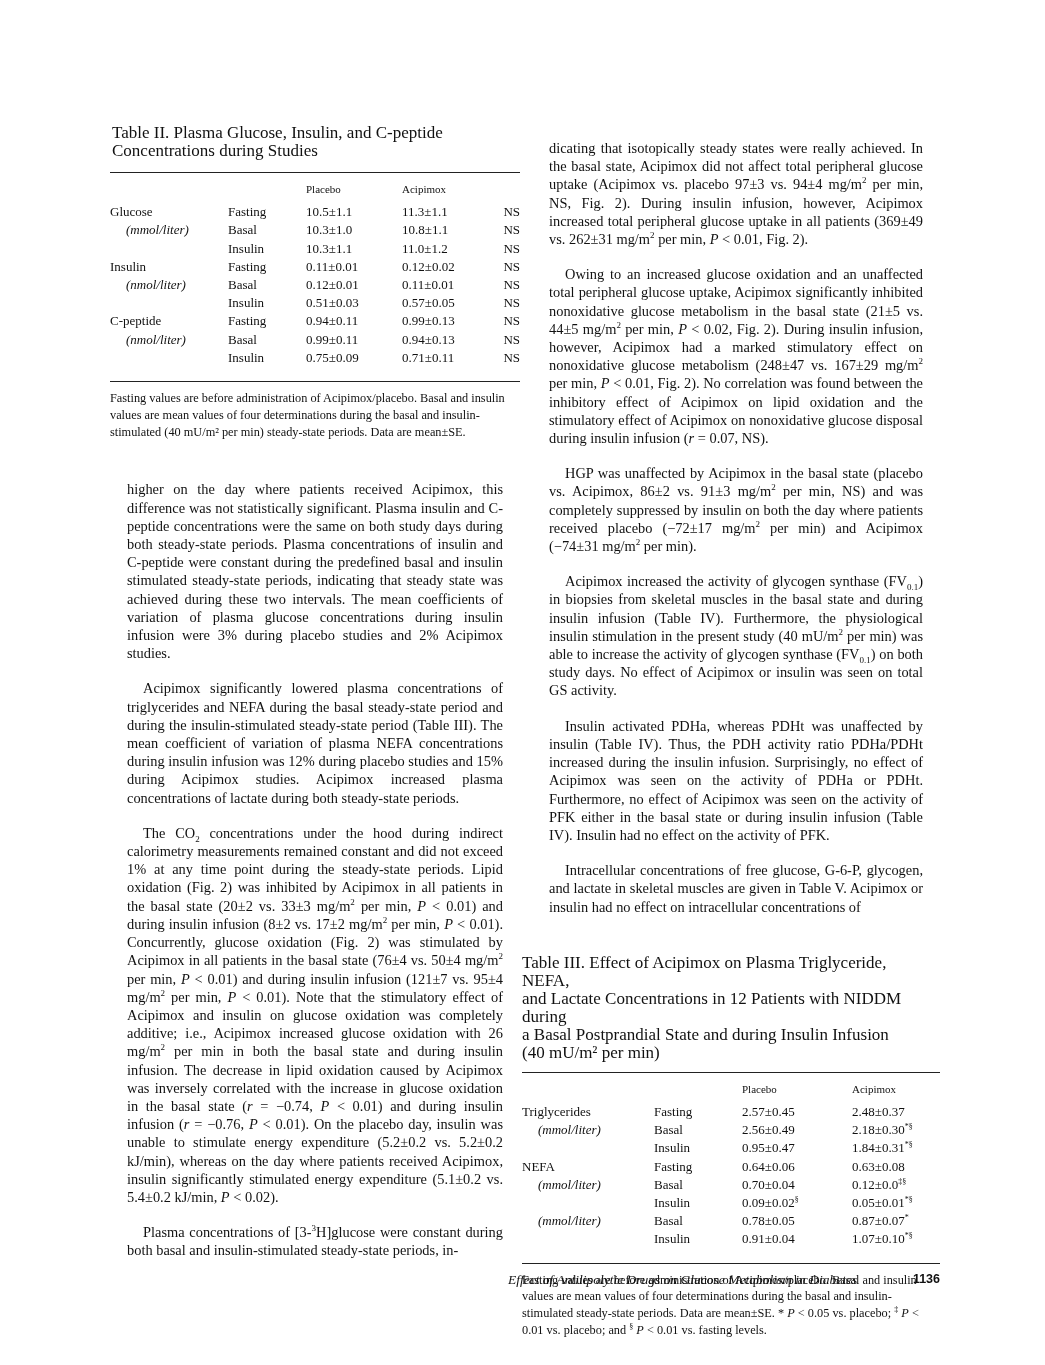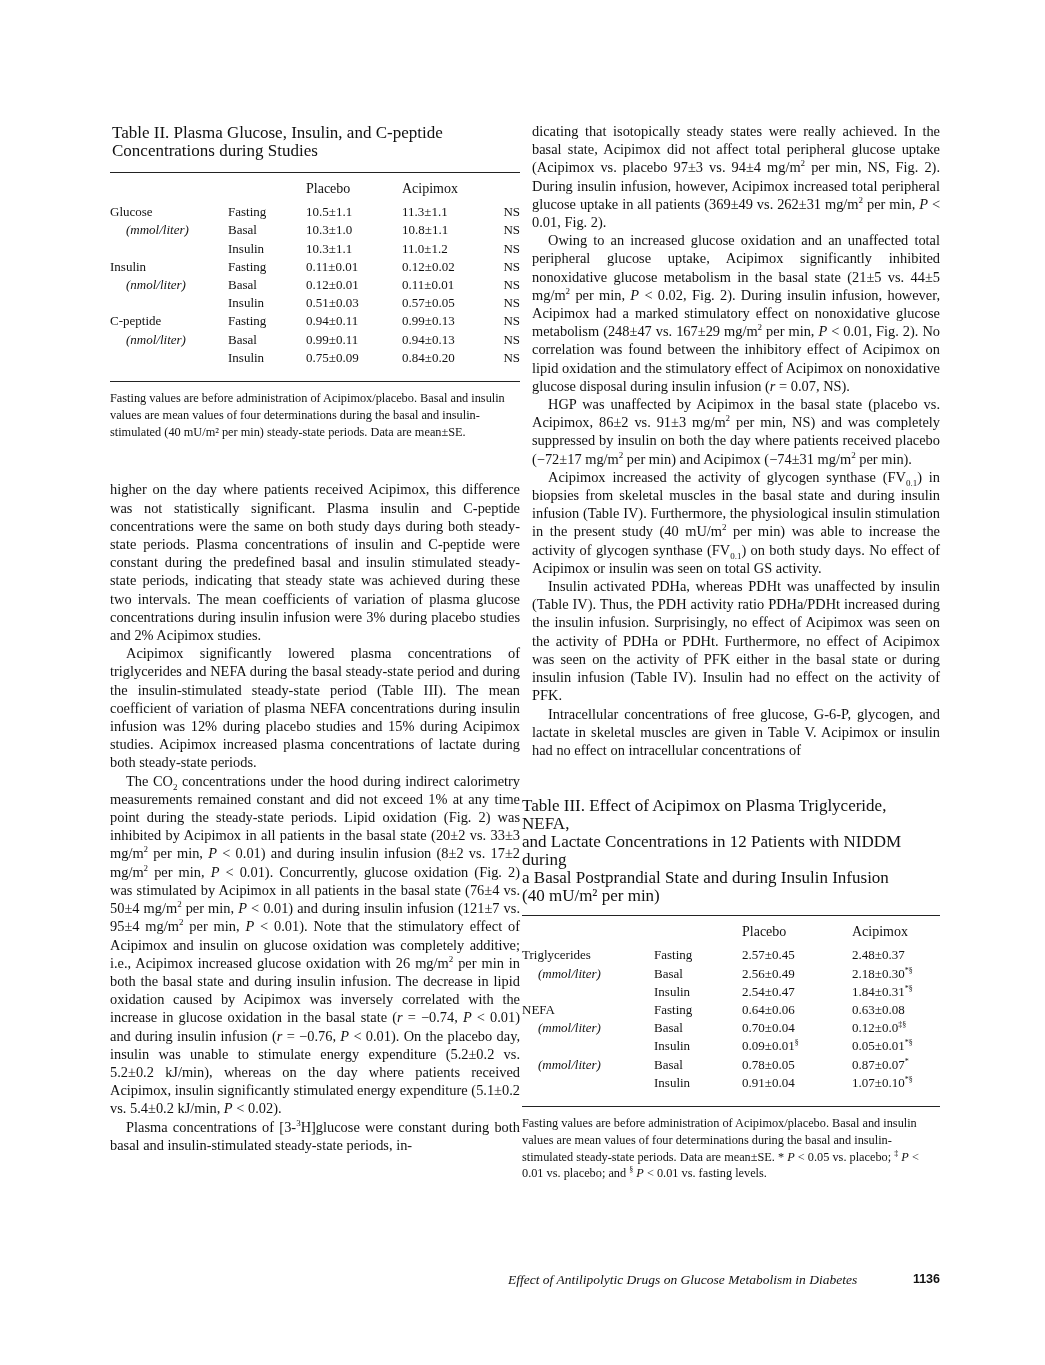--- a/index.html
+++ b/index.html
@@ -8,29 +8,29 @@
       font-family: "Liberation Serif", "DejaVu Serif", serif;
       color: #111;
     }
     .col { position: absolute; top: 122px; width: 410px; }
     .col-left { left: 110px; }
     .col-right { left: 532px; width: 408px; }
 
     .tbl-caption { font-size: 17px; line-height: 18px; margin: 2px; }
     .rule { border-top: 1px solid #222; height: 0; }
     .tbl { width: 100%; border-collapse: collapse; font-size: 13px; line-height: 18.2px; }
-    .tbl th { font-weight: normal; font-size: 14px; text-align: left; padding: 7px 0 5px 0; }
+    .tbl th { font-weight: normal; font-size: 11px; text-align: left; padding: 7px 0 5px 0; }
     .tbl td { padding: 0; white-space: nowrap; vertical-align: top; }
     .tbl .unit { font-style: italic; padding-left: 16px; }
     .tbl sup { font-size: 8px; line-height: 0; }
     .tbl-notes { font-size: 12.3px; line-height: 16.8px; margin: 8px 0 0 0; }
     .tbl-notes sup { font-size: 8px; line-height: 0; }
 
     .body-text { font-size: 14.4px; line-height: 18.2px; text-align: justify; margin: 0; }
-    .body-text p { margin: 0; text-indent: 0; }
+    .body-text p { margin: 17px; text-indent: 0; }
     .body-text p.indent { text-indent: 16px; }
     .body-text sup, .body-text sub { font-size: 9px; line-height: 0; }
     .body-text i { font-style: italic; }
 
     .footer {
       position: absolute; top: 1272px; left: 508px; width: 432px;
       display: flex; justify-content: space-between; align-items: flex-start;
     }
     .footer-title { font-style: italic; font-size: 13.5px; }
     .footer-page { font-family: "Liberation Sans", "DejaVu Sans", sans-serif; font-weight: bold; font-size: 12.5px; }
@@ -113,21 +113,21 @@
             <td class="unit">(nmol/liter)</td>
             <td>Basal</td>
             <td>0.99±0.11</td>
             <td>0.94±0.13</td>
             <td style="text-align: right;">NS</td>
           </tr>
           <tr>
             <td></td>
             <td>Insulin</td>
             <td>0.75±0.09</td>
-            <td>0.84±0.20</td>
+            <td>0.71±0.11</td>
             <td style="text-align: right;">NS</td>
           </tr>
         </tbody>
     </table>
     <div class="rule" style="margin-top:14px;"></div>
     <p class="tbl-notes">Fasting values are before administration of Acipimox/placebo. Basal and insulin values are mean values of four determinations during the basal and insulin-stimulated (40 mU/m² per min) steady-state periods. Data are mean±SE.</p>
   </div>
 
   <div class="body-text" id="left-text" style="margin-top:40px;">
       <p>higher on the day where patients received Acipimox, this difference was not statistically significant. Plasma insulin and C-peptide concentrations were the same on both study days during both steady-state periods. Plasma concentrations of insulin and C-peptide were constant during the predefined basal and insulin stimulated steady-state periods, indicating that steady state was achieved during these two intervals. The mean coefficients of variation of plasma glucose concentrations during insulin infusion were 3% during placebo studies and 2% Acipimox studies.</p>
@@ -174,39 +174,39 @@
           </tr>
           <tr>
             <td class="unit">(mmol/liter)</td>
             <td>Basal</td>
             <td><span>2.56±0.49</span><sup></sup></td>
             <td><span>2.18±0.30</span><sup>*§</sup></td>
           </tr>
           <tr>
             <td></td>
             <td>Insulin</td>
-            <td><span>2.54±0.47</span><sup></sup></td>
+            <td><span>0.95±0.47</span><sup></sup></td>
             <td><span>1.84±0.31</span><sup>*§</sup></td>
           </tr>
           <tr>
             <td>NEFA</td>
             <td>Fasting</td>
             <td><span>0.64±0.06</span><sup></sup></td>
             <td><span>0.63±0.08</span><sup></sup></td>
           </tr>
           <tr>
             <td class="unit">(mmol/liter)</td>
             <td>Basal</td>
             <td><span>0.70±0.04</span><sup></sup></td>
             <td><span>0.12±0.0</span><sup>‡§</sup></td>
           </tr>
           <tr>
             <td></td>
             <td>Insulin</td>
-            <td><span>0.09±0.01</span><sup>§</sup></td>
+            <td><span>0.09±0.02</span><sup>§</sup></td>
             <td><span>0.05±0.01</span><sup>*§</sup></td>
           </tr>
           <tr>
             <td class="unit">(mmol/liter)</td>
             <td>Basal</td>
             <td><span>0.78±0.05</span><sup></sup></td>
             <td><span>0.87±0.07</span><sup>*</sup></td>
           </tr>
           <tr>
             <td></td>

